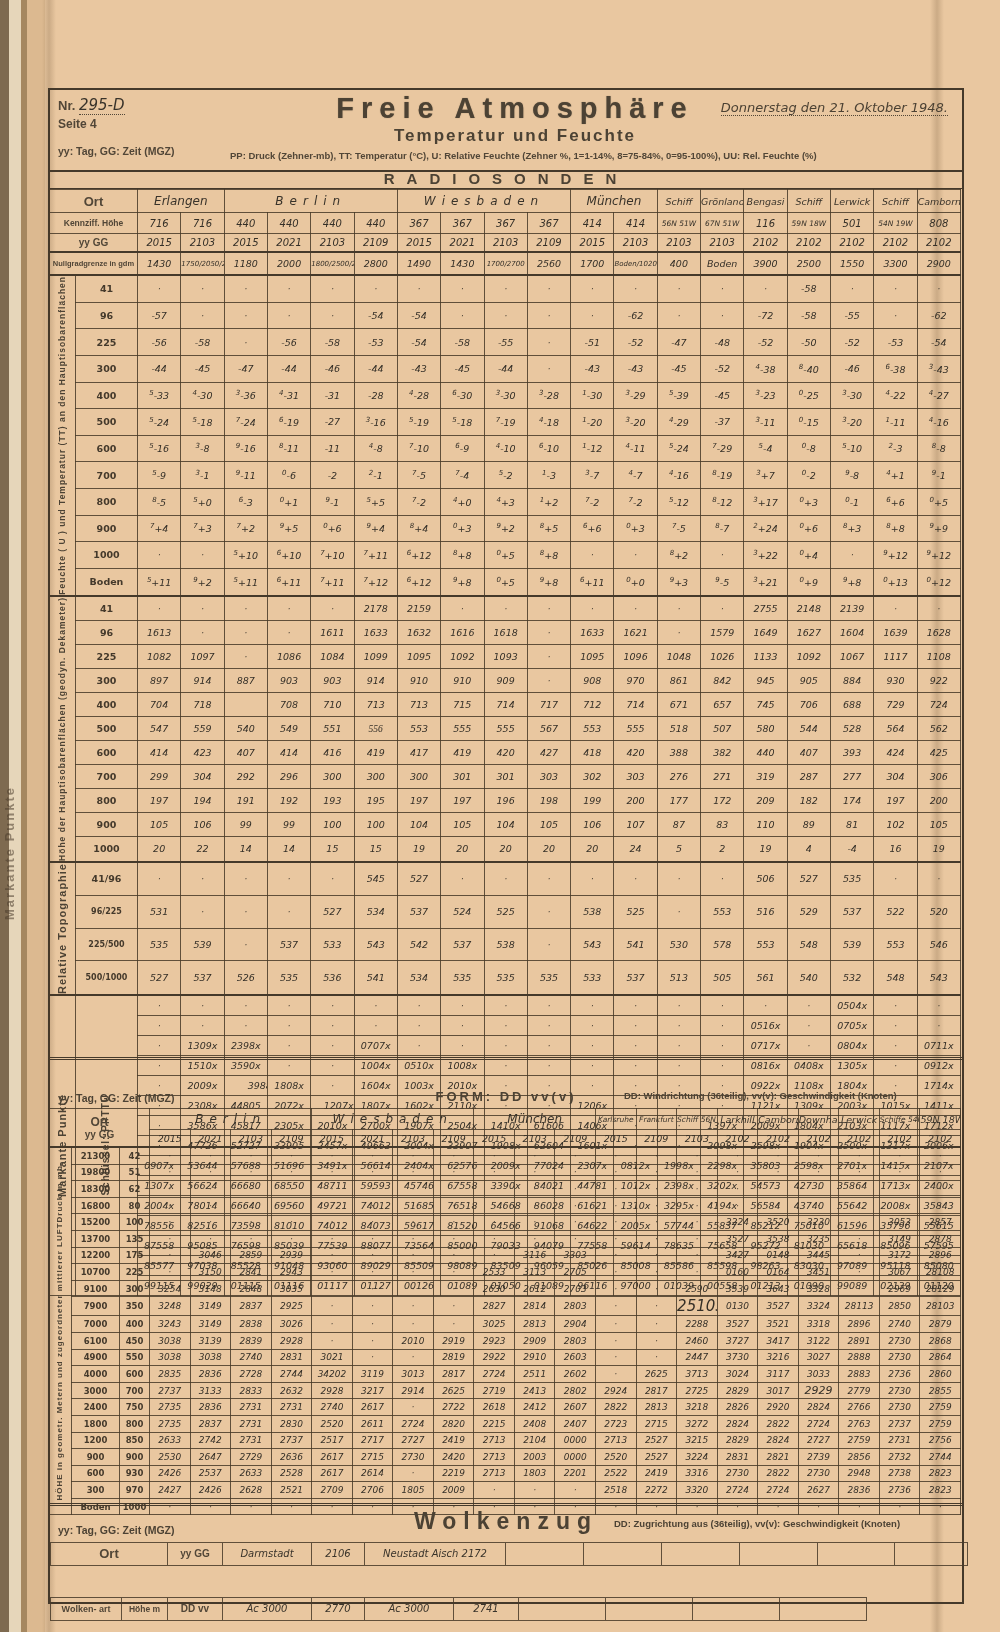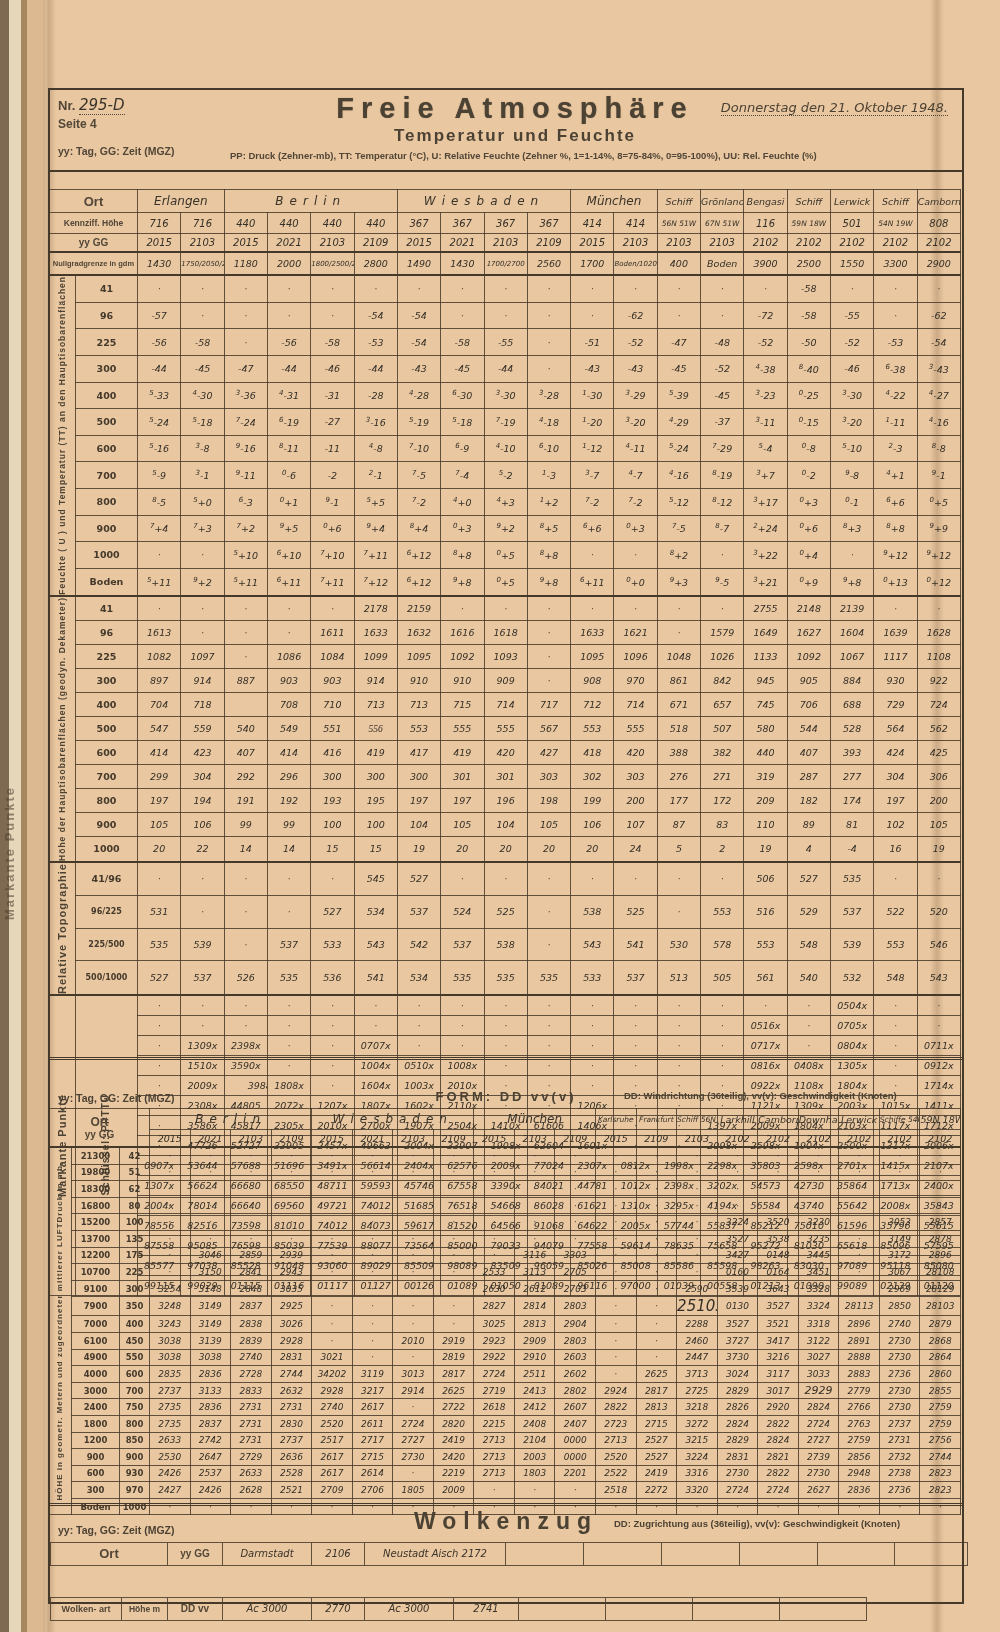--- a/index.html
+++ b/index.html
@@ -78,20 +78,21 @@
         <div class="hdr-nr"><span class="pr">Nr.</span>
           <span class="hw u">295-D</span></div>
         <div class="pr" style="margin-top:3px">Seite 4</div>
         <div class="pr" style="margin-top:14px;font-size:10.5px">yy: Tag,  GG: Zeit (MGZ)</div>
       </div>
       <div class="title-main">Freie Atmosphäre</div>
       <div class="title-sub">Temperatur und Feuchte</div>
       <div class="key-line">PP: Druck (Zehner-mb),  TT: Temperatur (°C),  U: Relative Feuchte (Zehner %,  1=1-14%,  8=75-84%,  0=95-100%),  UU: Rel. Feuchte (%)</div>
       <div class="hdr-date hw u">Donnerstag den 21. Oktober 1948.</div>
     </div>
+    <div class="rs-band">RADIOSONDEN</div>
 
     <div id="rs-slot" style="position:absolute;left:-1px;top:99px;width:912px">
         <table>
           <colgroup>
             <col style="width: 26px;">
             <col style="width: 62px;">
             <col>
             <col>
             <col>
             <col>
@@ -904,21 +905,21 @@
               <td class="cell" style="height: 19px;">1108x</td>
               <td class="cell" style="height: 19px;">1804x</td>
               <td class="cell" style="height: 19px;"><span class="dot">·</span></td>
               <td class="cell" style="height: 19px;">1714x</td>
             </tr>
             <tr>
               <td class="cell" style="height: 19px;"><span class="dot">·</span></td>
               <td class="cell" style="height: 19px;">2308x</td>
               <td class="cell" style="height: 19px;">44805</td>
               <td class="cell" style="height: 19px;">2072x</td>
-              <td class="cell" style="height: 19px;">1207x</td>
+              <td class="cell" style="height: 19px; text-align: right;">1207x</td>
               <td class="cell" style="height: 19px;">1807x</td>
               <td class="cell" style="height: 19px;">1602x</td>
               <td class="cell" style="height: 19px;">2110x</td>
               <td class="cell" style="height: 19px;"><span class="dot">·</span></td>
               <td class="cell" style="height: 19px;"><span class="dot">·</span></td>
               <td class="cell" style="height: 19px;">1206x</td>
               <td class="cell" style="height: 19px;"><span class="dot">·</span></td>
               <td class="cell" style="height: 19px;"><span class="dot">·</span></td>
               <td class="cell" style="height: 19px;"><span class="dot">·</span></td>
               <td class="cell" style="height: 19px;">1121x</td>

